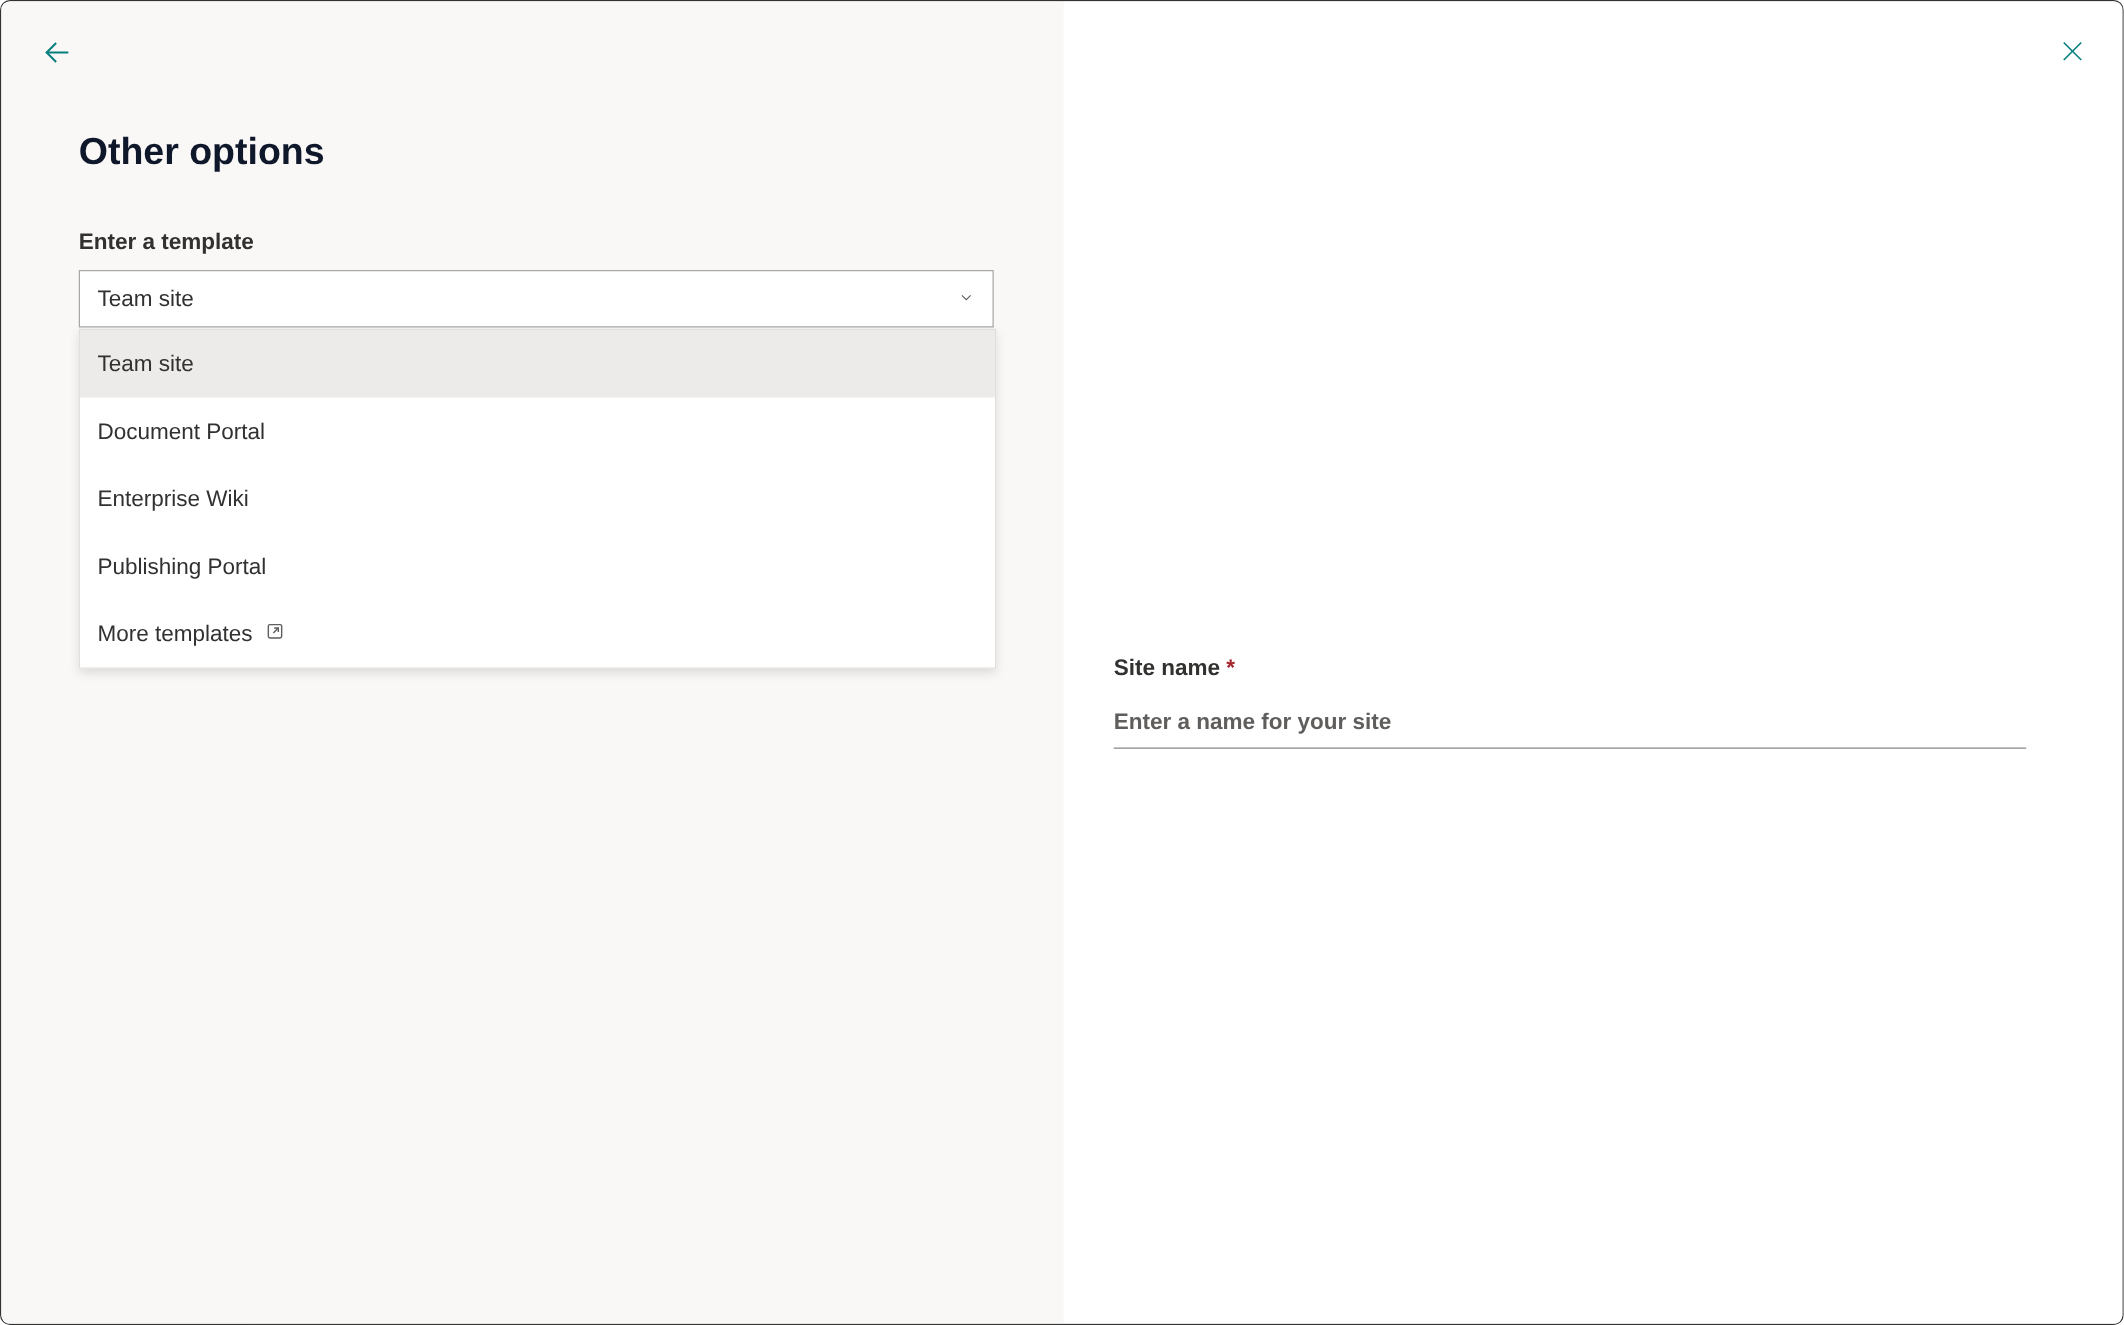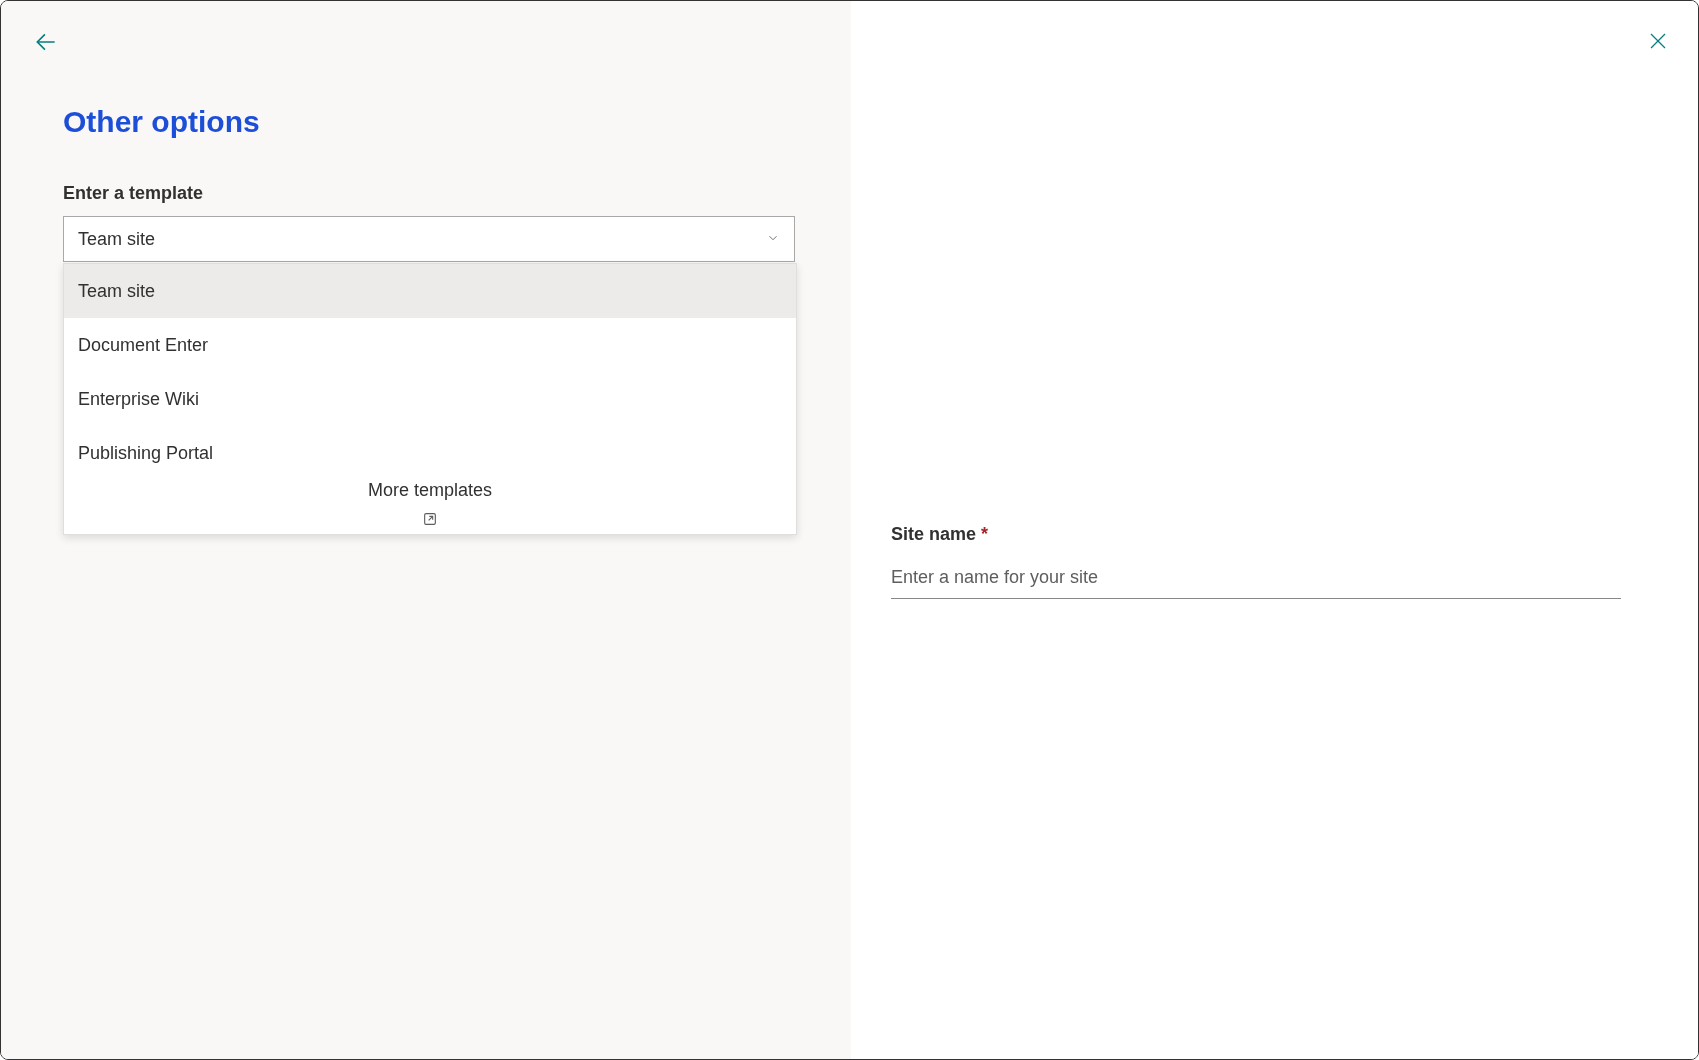--- a/index.html
+++ b/index.html
@@ -46,21 +46,21 @@
       position: absolute;
       top: 28px;
       right: 28px;
       cursor: pointer;
       color: #057e7e;
     }
     .page-title {
       margin: 76px 0 0 62px;
       font-size: 30px;
       font-weight: 600;
-      color: #1d4ed8;
+      color: #0f172a;
     }
     .form-section {
       margin: 44px 0 0 62px;
     }
     .field-label {
       font-size: 18px;
       font-weight: 600;
       color: #323130;
       margin-bottom: 12px;
     }
@@ -96,21 +96,20 @@
       padding: 0 14px;
       font-size: 18px;
       color: #323130;
       cursor: pointer;
     }
     .dropdown-item.selected {
       background: #ecebe9;
     }
     .dropdown-item.more-item {
       gap: 10px;
-      flex-direction: column;
     }
     .external-link-icon {
       color: #605e5c;
     }
     .preview-illustration {
       position: absolute;
       top: 350px;
       left: 180px;
       width: 500px;
       height: 520px;
@@ -128,20 +127,21 @@
     .site-name-input {
       width: 730px;
       border: none;
       border-bottom: 1px solid #8a8886;
       font-size: 18px;
       padding: 10px 0;
       margin-top: 12px;
       outline: none;
       color: #605e5c;
       background: transparent;
+      font-weight: bold;
     }
     .site-name-input::placeholder {
       color: #605e5c;
     }
     
     .illustration-desktop {
       position: absolute;
       top: 0;
       left: 0;
       width: 440px;
@@ -228,21 +228,21 @@
             <polyline points="6,9 12,15 18,9"></polyline>
           </svg>
         </span>
       </div>
 
       <div class="dropdown-list">
         <div class="dropdown-item selected">
           <span>Team site</span>
         </div>
         <div class="dropdown-item">
-          <span>Document Enter</span>
+          <span>Document Portal</span>
         </div>
         <div class="dropdown-item">
           <span>Enterprise Wiki</span>
         </div>
         <div class="dropdown-item">
           <span>Publishing Portal</span>
         </div>
         <div class="dropdown-item more-item">
           <span>More templates</span>
           <span class="external-link-icon">

